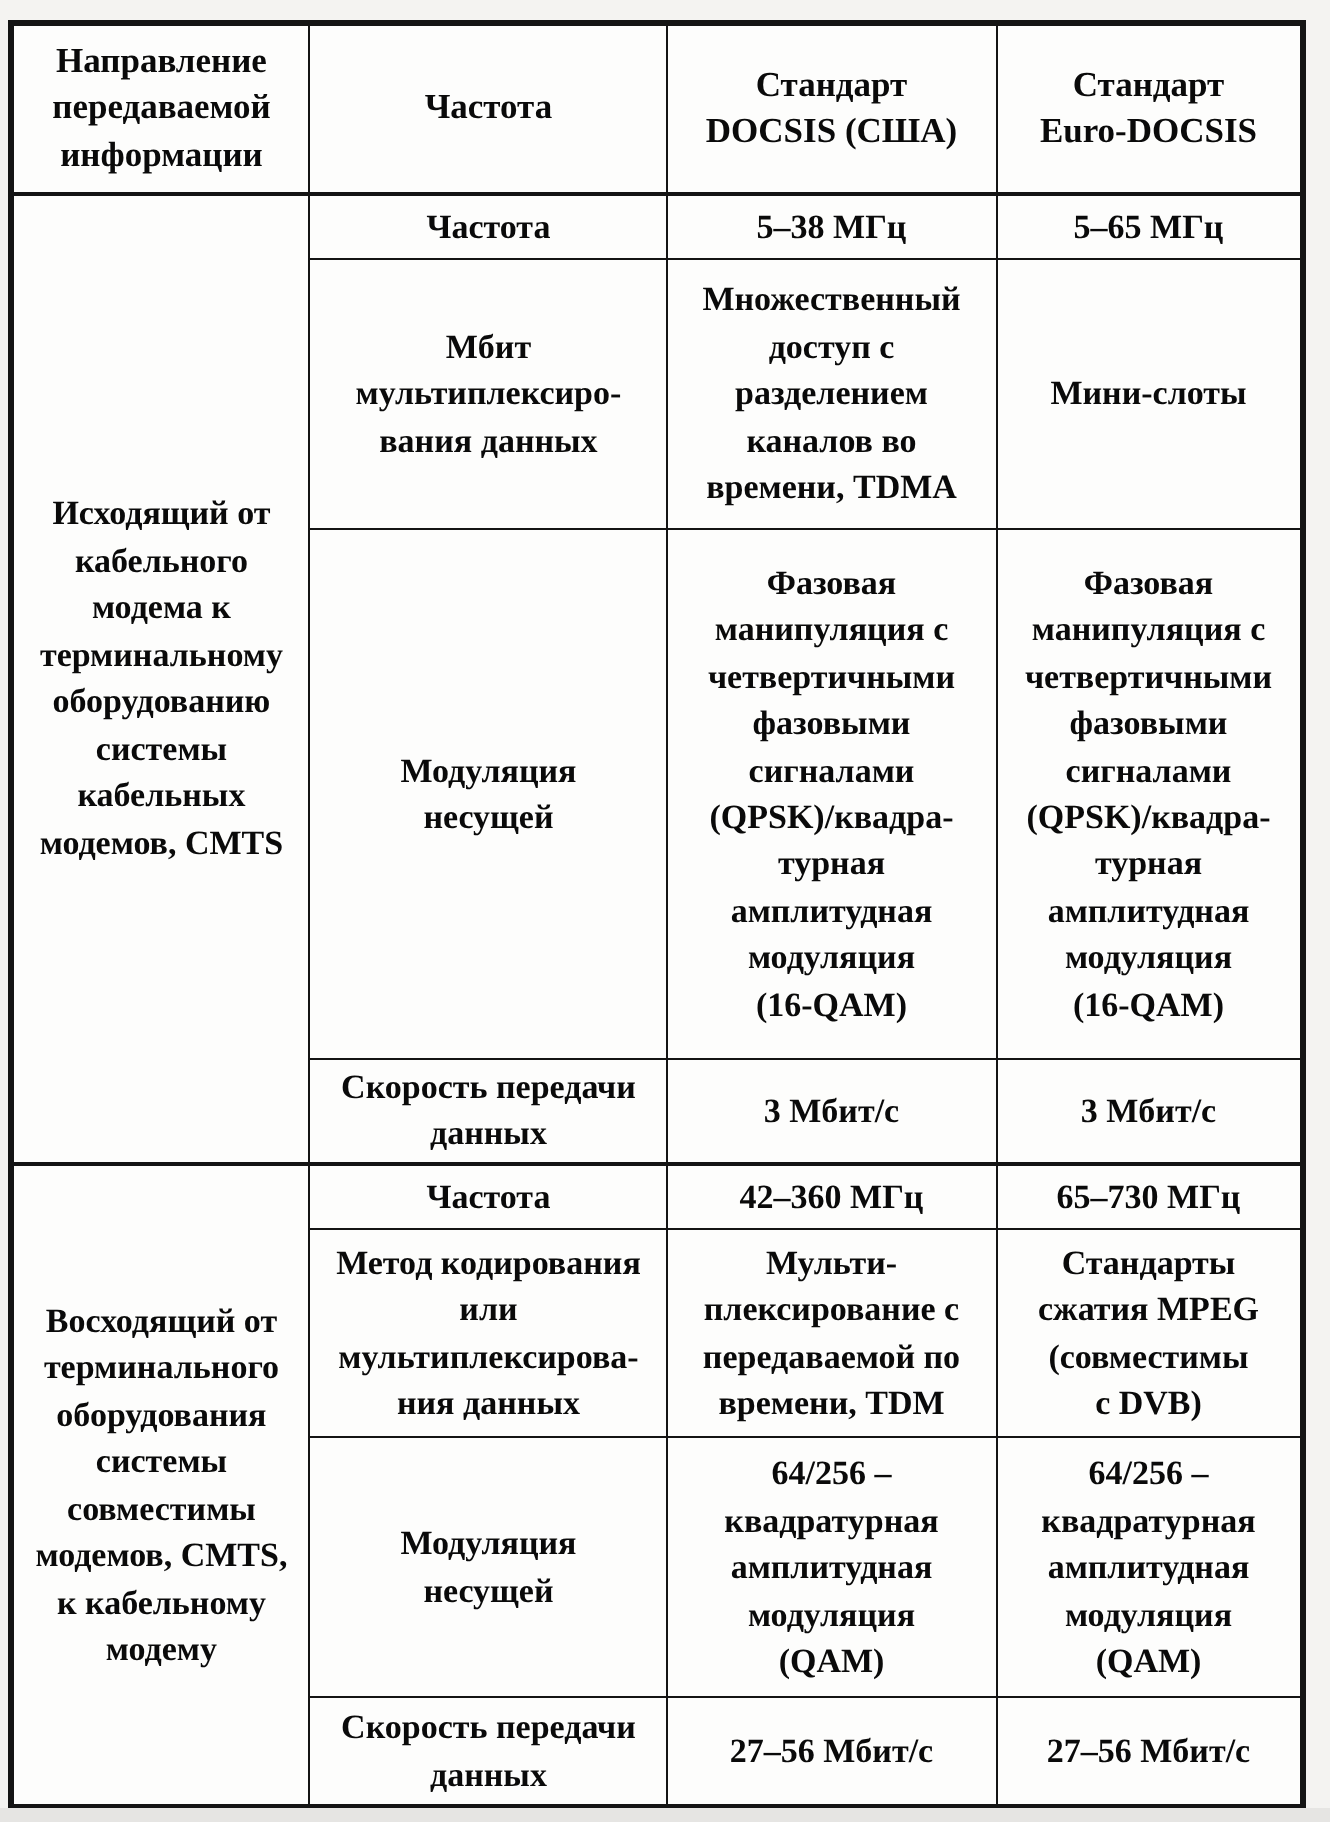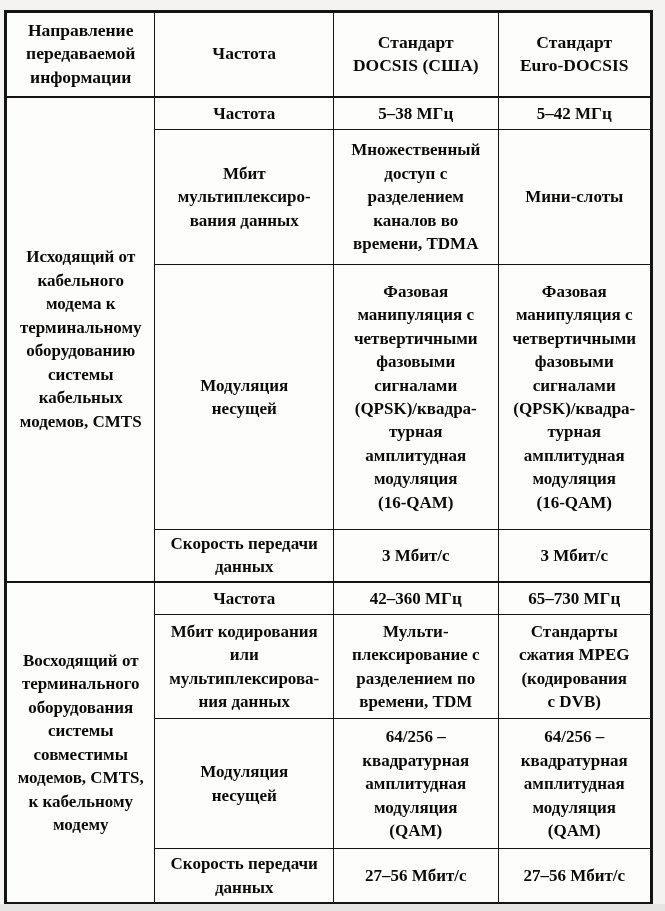--- a/index.html
+++ b/index.html
@@ -91,21 +91,21 @@
         <td rowspan="4">Исходящий от
 кабельного
 модема к
 терминальному
 оборудованию
 системы
 кабельных
 модемов, CMTS</td>
         <td>Частота</td>
         <td>5–38 МГц</td>
-        <td>5–42 МГц</td>
+        <td>5–65 МГц</td>
       </tr>
       <tr class="h-mux1">
         <td>Мбит
 мультиплексиро-
 вания данных</td>
         <td>Множественный
 доступ с
 разделением
 каналов во
 времени, TDMA</td>
@@ -148,31 +148,31 @@
 системы
 совместимы
 модемов, CMTS,
 к кабельному
 модему</td>
         <td>Частота</td>
         <td>42–360 МГц</td>
         <td>65–730 МГц</td>
       </tr>
       <tr class="h-mux2">
-        <td>Мбит кодирования
+        <td>Метод кодирования
 или
 мультиплексирова-
 ния данных</td>
         <td>Мульти-
 плексирование с
-разделением по
+передаваемой по
 времени, TDM</td>
         <td>Стандарты
 сжатия MPEG
-(кодирования
+(совместимы
 с DVB)</td>
       </tr>
       <tr class="h-mod2">
         <td>Модуляция
 несущей</td>
         <td>64/256 –
 квадратурная
 амплитудная
 модуляция
 (QAM)</td>

